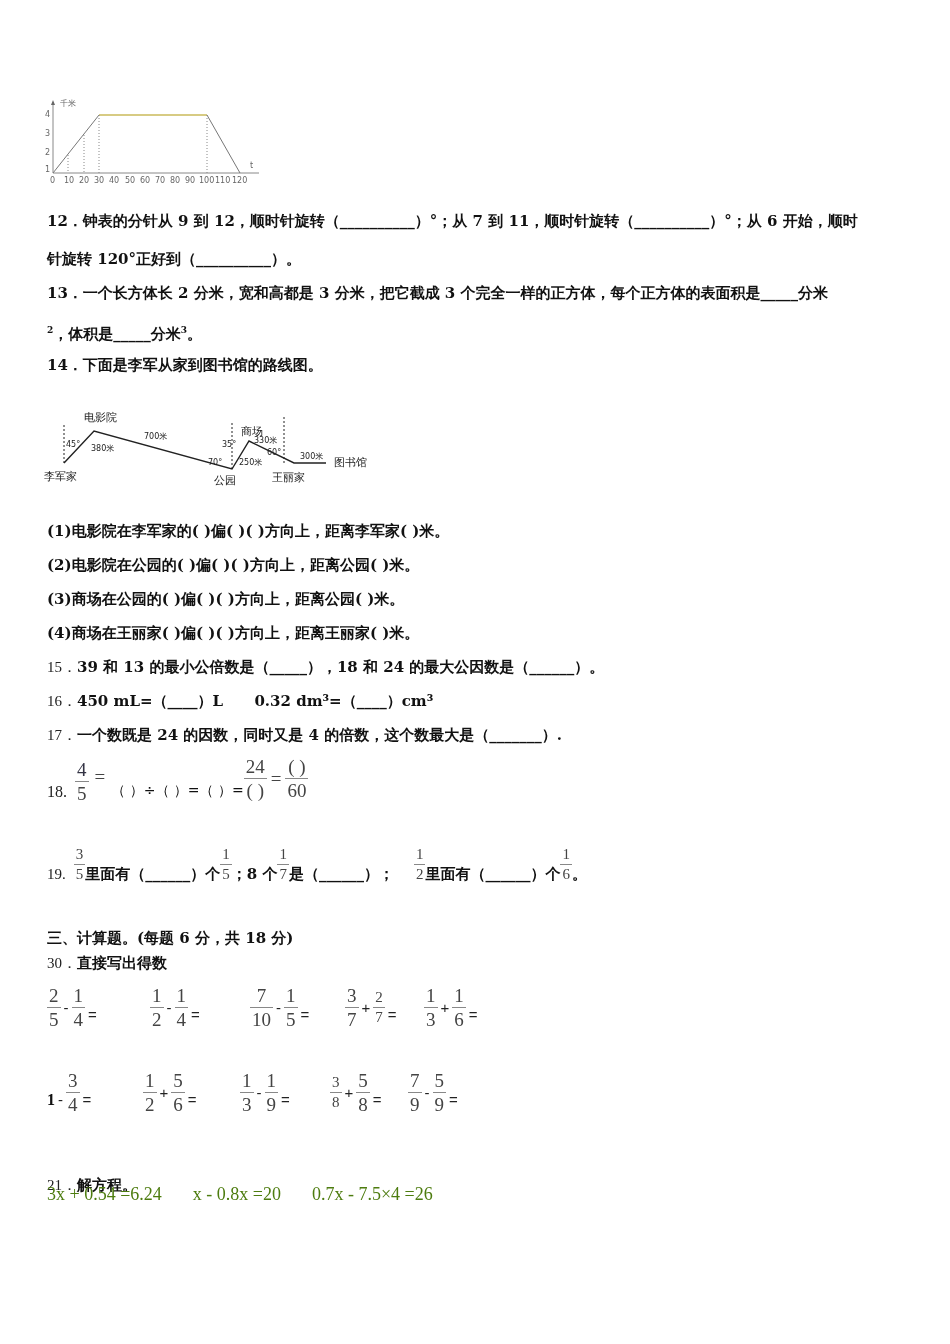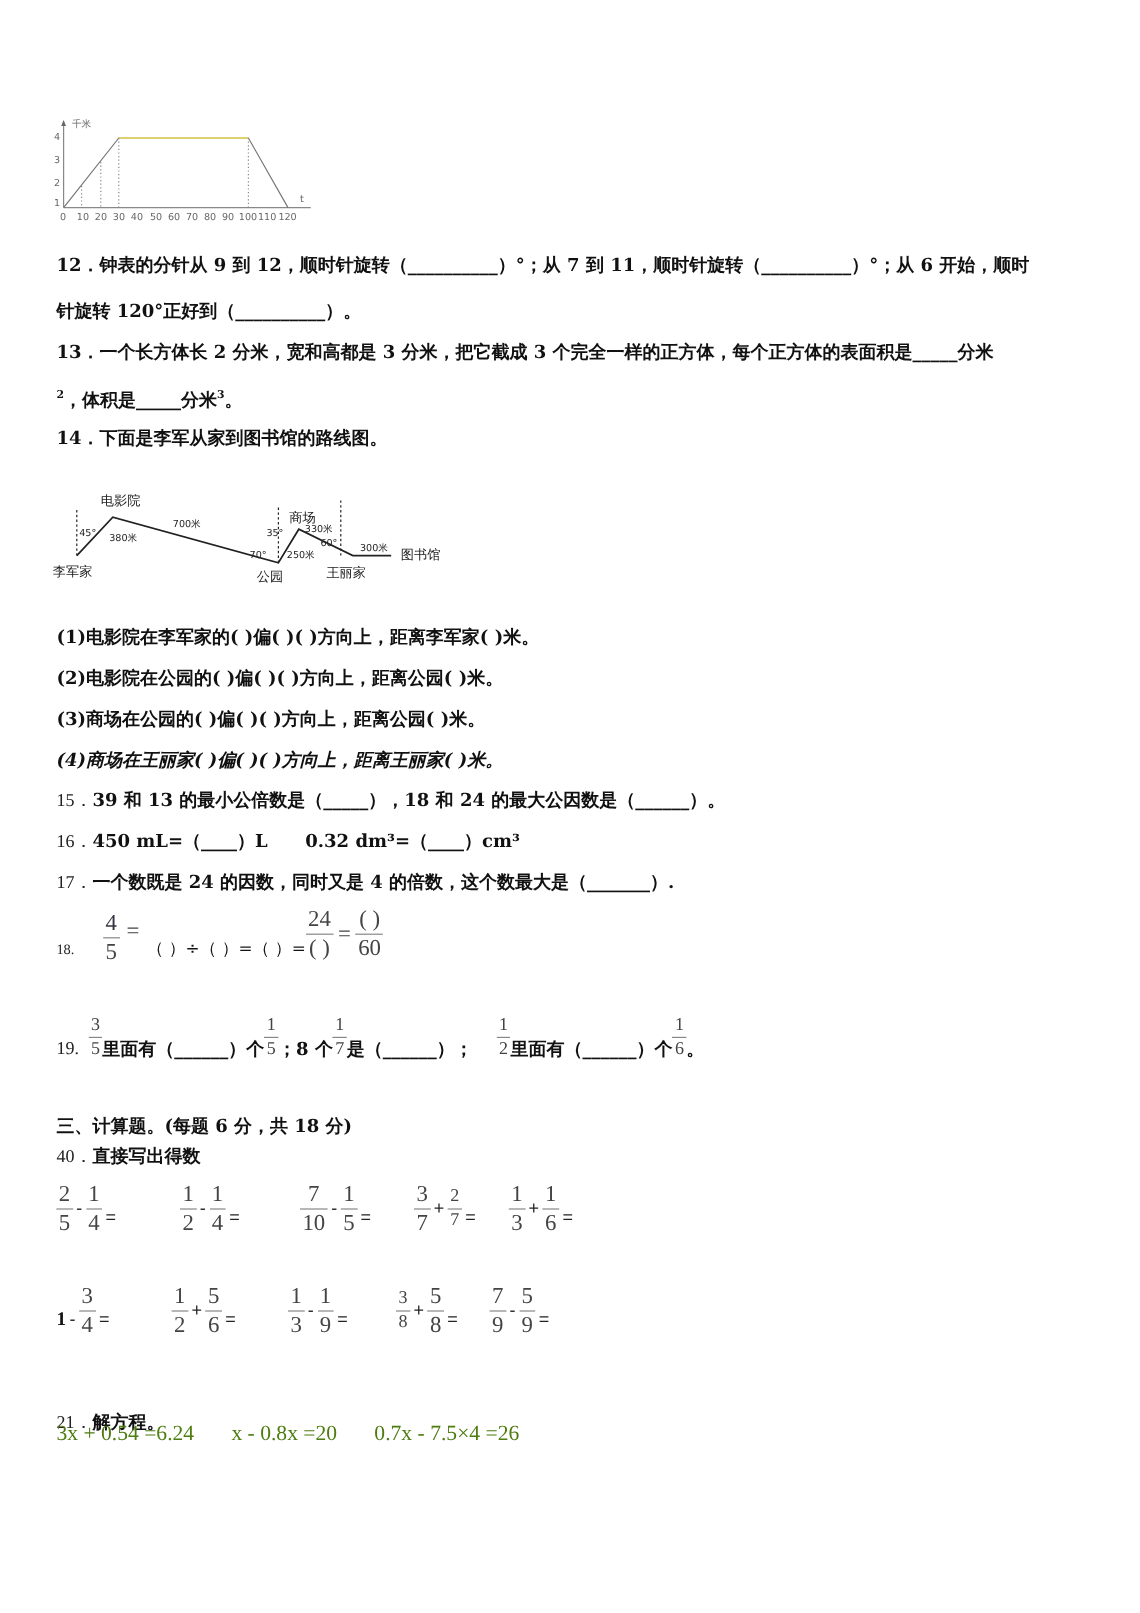--- a/index.html
+++ b/index.html
@@ -97,34 +97,34 @@
     <text x="22" y="64">45°</text>
     <text x="164" y="82">70°</text>
     <text x="178" y="64">35°</text>
     <text x="223" y="72">60°</text>
   </g>
 </svg>
 
 <div class="line b" style="top:521px;">(1)电影院在李军家的( )偏( )( )方向上，距离李军家( )米。</div>
 <div class="line b" style="top:555px;">(2)电影院在公园的( )偏( )( )方向上，距离公园( )米。</div>
 <div class="line b" style="top:589px;text-align:center;">(3)商场在公园的( )偏( )( )方向上，距离公园( )米。</div>
-<div class="line b" style="top:623px;font-style:italic;">(4)商场在王丽家( )偏( )( )方向上，距离王丽家( )米。</div>
+<div class="line b" style="top:623px;">(4)商场在王丽家( )偏( )( )方向上，距离王丽家( )米。</div>
 
 <div class="line" style="top:657px;">
   <span class="num">15．</span><span class="b">39 和 13 的最小公倍数是（_____），18 和 24 的最大公因数是（______）。</span>
 </div>
 <div class="line" style="top:691px;">
   <span class="num">16．</span><span class="b" style="white-space:pre">450 mL=（____）L      0.32 dm³=（____）cm³</span>
 </div>
 <div class="line" style="top:725px;">
   <span class="num">17．</span><span class="b">一个数既是 24 的因数，同时又是 4 的倍数，这个数最大是（_______）.</span>
 </div>
 
 <div class="calc" style="left:47px;top:760px;">
-  <span class="num" style="font-size:12px;margin-right:24px;margin-top:20px">18.</span>
+  <span class="num" style="font-size:16px;margin-right:8px;margin-top:20px">18.</span>
   <span class="frac">
       <span class="n" style="color:#334">4</span>
       <span class="bar"></span>
       <span class="d">5</span>
     </span>
   <span class="eq" style="margin:0 6px 10px 6px">=</span>
   <span style="font-size:14px;font-family:'DejaVu Sans',sans-serif;margin-top:18px">（ ）÷（ ）=（ ）=</span>
   <span class="frac" style="margin-top:-6px">
       <span class="n">24</span>
       <span class="bar"></span>
@@ -167,21 +167,21 @@
   <span class="frac sm">
       <span class="n">1</span>
       <span class="bar"></span>
       <span class="d">6</span>
     </span>
   <span class="b" style="margin-top:20px;font-family:'DejaVu Serif',serif">。</span>
 </div>
 
 <div class="line b" style="top:928px;">三、计算题。(每题 6 分，共 18 分)</div>
 <div class="line" style="top:953px;">
-  <span class="num">40．</span><span class="b">直接写出得数</span>
+  <span class="num">30．</span><span class="b">直接写出得数</span>
 </div>
 
 <div class="calc" style="left:47px;top:986px;">
   <span class="frac">
       <span class="n">2</span>
       <span class="bar"></span>
       <span class="d">5</span>
     </span>
     <span class="op">-</span>
     <span class="frac">

